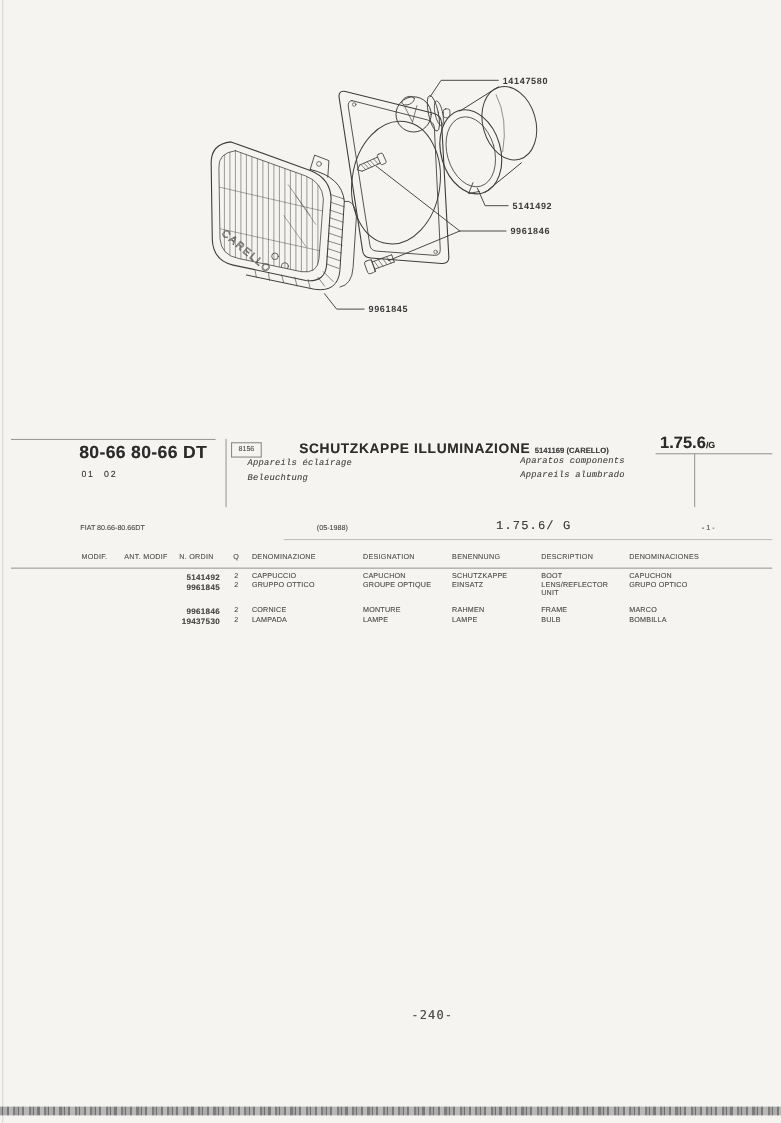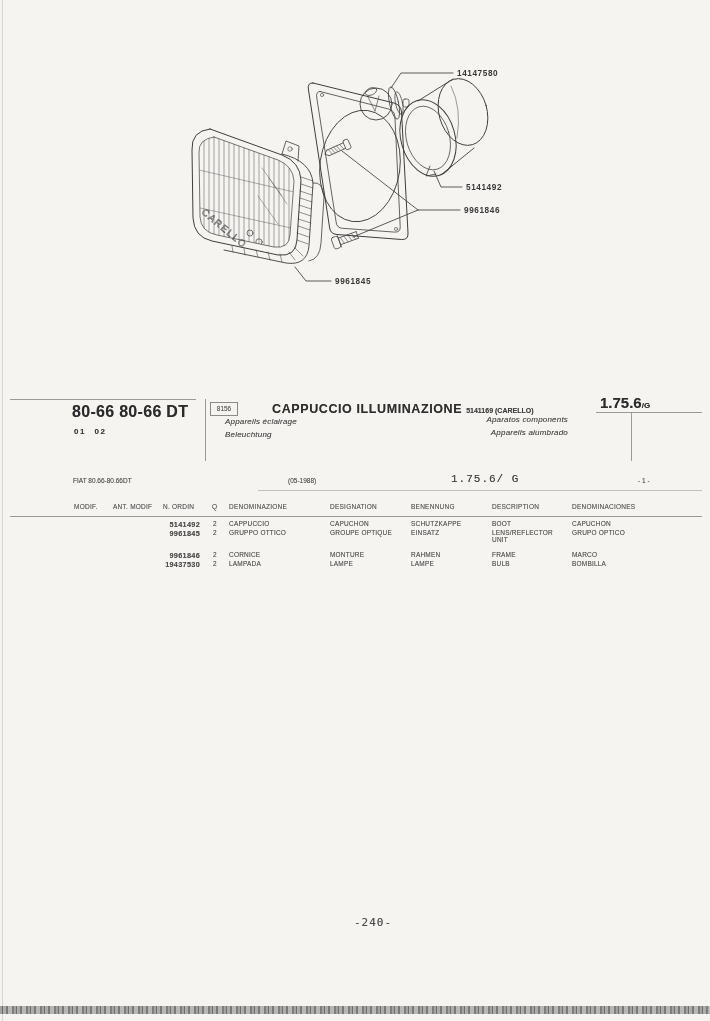--- a/index.html
+++ b/index.html
@@ -28,27 +28,27 @@
   .brand{
     font-family:"Liberation Sans",sans-serif;font-size:9.5px;letter-spacing:1.6px;
     fill:none;stroke:#4c4c4c;stroke-width:.5;
   }
   
   .abs{position:absolute;}
   .rule{position:absolute;height:1px;background:#9a9a9a;}
   .vrule{position:absolute;width:1px;background:#9a9a9a;}
   .scantext{text-shadow:0 0 .4px rgba(80,80,80,.55);}
   .model{left:72px;top:403px;font-size:16px;font-weight:700;letter-spacing:.3px;color:#2b2b2b;}
-  .codes{left:74px;top:427px;font-size:8px;font-weight:700;letter-spacing:1.5px;word-spacing:5px;color:#3c3c3c;}
+  .codes{left:74px;top:427px;font-size:8px;font-weight:400;letter-spacing:1.5px;word-spacing:5px;color:#3c3c3c;}
   .code-box{left:210px;top:402px;width:26px;height:12px;border:1px solid #8a8a8a;
     font-size:6.5px;line-height:12px;text-align:center;color:#5c5c5c;}
   .title-row{left:272px;top:399px;white-space:nowrap;}
   .title-main{font-size:12.5px;font-weight:700;letter-spacing:.6px;color:#2d2d2d;}
   .title-ref{font-size:7px;font-weight:700;color:#3e3e3e;margin-left:4px;}
-  .sub{font-style:italic;font-size:8px;color:#4c4c4c;letter-spacing:.2px;}
+  .sub{font-style:italic;font-size:8px;color:#4c4c4c;letter-spacing:.2px;font-family:Liberation Mono, monospace;}
   .sub-fr{left:225px;top:417px;}
   .sub-de{left:225px;top:430px;text-align:right;}
   .sub-right{left:440px;width:128px;text-align:right;}
   .sub-en{top:415px;}
   .sub-es{top:428px;}
   .secref{left:600px;top:394px;white-space:nowrap;color:#2b2b2b;}
   .secref .big{font-size:15px;font-weight:700;}
   .secref .suf{font-size:8px;font-weight:700;}
   
   .t-meta{top:477px;font-size:6.5px;color:#555;}
@@ -59,21 +59,21 @@
   .thead span, .trow span{position:absolute;display:block;}
   .thead{position:absolute;left:0;top:503px;width:710px;font-size:6.5px;color:#5e5e5e;letter-spacing:.25px;}
   .trow{position:absolute;left:0;width:710px;font-size:6.5px;color:#585858;letter-spacing:.2px;}
   .c-modif{left:74px;} .c-antmod{left:113px;} .c-nordin{left:163px;} .c-q{left:212px;}
   .c-it{left:229px;width:96px;} .c-fr{left:330px;width:76px;} .c-de{left:411px;width:76px;}
   .c-en{left:492px;width:64px;word-break:break-all;} .c-es{left:572px;width:112px;}
   .c-part{left:150px;width:50px;text-align:right;font-size:7.3px;font-weight:600;color:#4c4c4c;letter-spacing:.3px;}
   .c-qty{left:213px;width:10px;}
   .row1{top:520px;} .row2{top:529px;} .row3{top:551px;} .row4{top:560px;}
   
-  .pageno{left:334px;top:916px;width:78px;text-align:center;
+  .pageno{left:334px;top:916px;width:78px;text-align:right;
     font-family:"DejaVu Sans Mono",monospace;font-size:11px;letter-spacing:1px;color:#4c4c4c;}
 </style>
 </head>
 <body>
 
 <div class="page">
   <div class="edge-left"></div>
 
   <svg class="diagram" viewBox="0 0 400 260">
     <defs>
@@ -150,21 +150,21 @@
     <text class="plabel" x="165" y="234">9961845</text>
   </svg>
 
   <header>
     <div class="rule" style="left:10px;top:399px;width:186px;"></div>
     <div class="vrule" style="left:205px;top:399px;height:62px;"></div>
     <div class="abs model scantext">80-66 80-66 DT</div>
     <div class="abs codes scantext">01 02</div>
     <div class="abs code-box scantext">8156</div>
     <div class="abs title-row scantext">
-      <span class="title-main">CAPPUCCIO ILLUMINAZIONE</span><span class="title-ref">5141169 (CARELLO)</span>
+      <span class="title-main">SCHUTZKAPPE ILLUMINAZIONE</span><span class="title-ref">5141169 (CARELLO)</span>
     </div>
     <div class="abs sub sub-fr scantext">Appareils éclairage</div>
     <div class="abs sub sub-de scantext">Beleuchtung</div>
     <div class="abs sub sub-right sub-en scantext">Aparatos components</div>
     <div class="abs sub sub-right sub-es scantext">Appareils alumbrado</div>
     <div class="abs secref scantext">
       <span class="big">1.75.6</span><span class="suf">/G</span>
     </div>
     <div class="rule" style="left:596px;top:412px;width:106px;"></div>
     <div class="vrule" style="left:631px;top:412px;height:49px;"></div>

